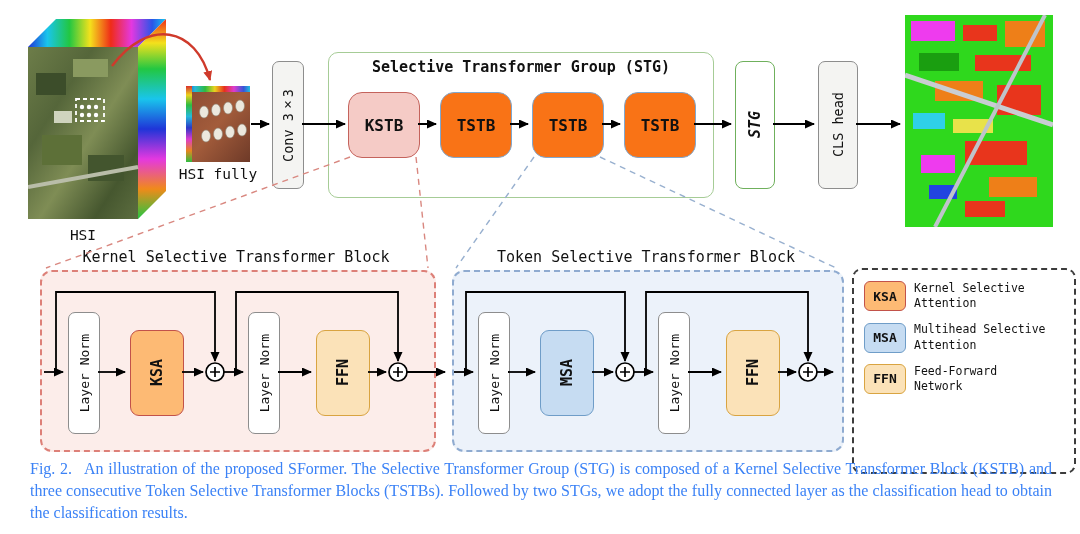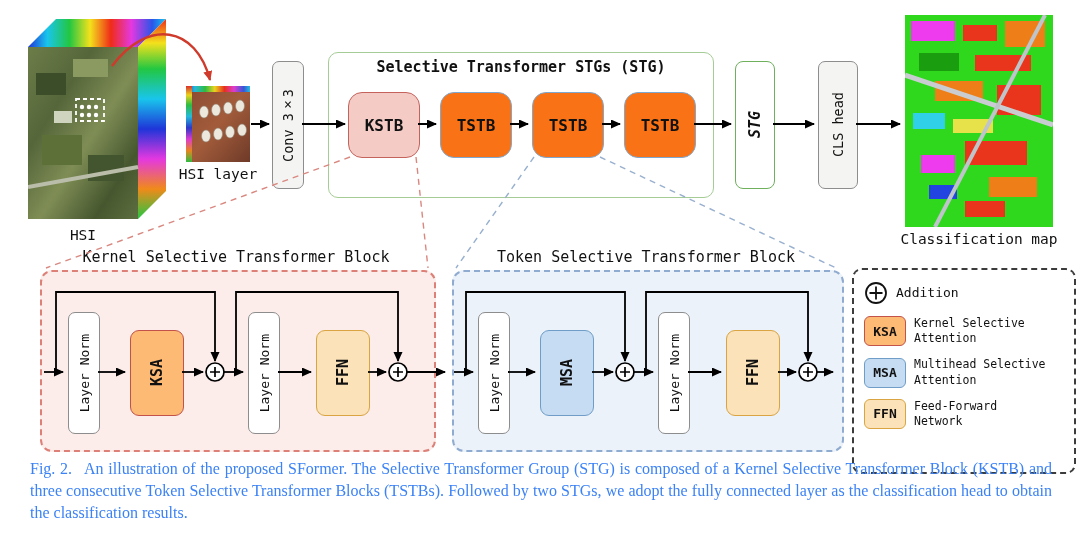--- a/index.html
+++ b/index.html
@@ -106,28 +106,28 @@
       <ellipse cx="18" cy="26" rx="4.5" ry="6"></ellipse>
         <ellipse cx="30" cy="24" rx="4.5" ry="6"></ellipse>
       <ellipse cx="42" cy="22" rx="4.5" ry="6"></ellipse>
         <ellipse cx="54" cy="20" rx="4.5" ry="6"></ellipse>
       <ellipse cx="20" cy="50" rx="4.5" ry="6"></ellipse>
         <ellipse cx="32" cy="48" rx="4.5" ry="6"></ellipse>
       <ellipse cx="44" cy="46" rx="4.5" ry="6"></ellipse>
         <ellipse cx="56" cy="44" rx="4.5" ry="6"></ellipse>
     </g>
   </svg>
-  <div class="abs img-label" style="left:163px;top:166px;width:110px">HSI layer</div>
+  <div class="abs img-label" style="left:163px;top:166px;width:110px">HSI fully</div>
 
   <div class="abs vbox graybox" style="left:272px;top:61px;width:30px;height:126px">
     <span>Conv 3×3</span>
   </div>
 
   <div class="abs stg-group" style="left:328px;top:52px;width:384px;height:144px">
-    <div class="group-title">Selective Transformer STGs (STG)</div>
+    <div class="group-title">Selective Transformer Group (STG)</div>
   </div>
   <div class="abs center block kstb" style="left:348px;top:92px;width:70px;height:64px">
     <span>KSTB</span>
   </div>
   <div class="abs center block tstb" style="left:440px;top:92px;width:70px;height:64px">
     <span>TSTB</span>
   </div>
   <div class="abs center block tstb" style="left:532px;top:92px;width:70px;height:64px">
     <span>TSTB</span>
   </div>
@@ -157,21 +157,20 @@
       <rect x="48" y="104" width="40" height="14" fill="#e8e24a"></rect>
       <rect x="60" y="126" width="62" height="24" fill="#e8351c"></rect>
       <rect x="16" y="140" width="34" height="18" fill="#ee3bee"></rect>
       <rect x="84" y="162" width="48" height="20" fill="#ee7f18"></rect>
       <rect x="24" y="170" width="28" height="14" fill="#2244e0"></rect>
       <rect x="60" y="186" width="40" height="16" fill="#e8351c"></rect>
       <path d="M0,60 L148,110" stroke="#c9cdd2" stroke-width="5" fill="none"></path>
       <path d="M30,212 L140,0" stroke="#bfc4ca" stroke-width="4" fill="none"></path>
     </g>
   </svg>
-  <div class="abs img-label" style="left:889px;top:231px;width:180px">Classification map</div>
 
   <div class="abs panel-title" style="left:40px;top:248px;width:392px">Kernel Selective Transformer Block</div>
   <div class="abs panel kernel-panel" style="left:40px;top:270px;width:392px;height:178px"></div>
   <div class="abs vbox norm" style="left:68px;top:312px;width:30px;height:120px">
     <span>Layer Norm</span>
   </div>
   <div class="abs vbox attn ksa" style="left:130px;top:330px;width:52px;height:84px">
     <span>KSA</span>
   </div>
   <div class="abs vbox norm" style="left:248px;top:312px;width:30px;height:120px">
@@ -190,27 +189,20 @@
     <span>MSA</span>
   </div>
   <div class="abs vbox norm" style="left:658px;top:312px;width:30px;height:120px">
     <span>Layer Norm</span>
   </div>
   <div class="abs vbox attn ffn" style="left:726px;top:330px;width:52px;height:84px">
     <span>FFN</span>
   </div>
 
   <div class="abs legend" style="left:852px;top:268px;width:200px;height:180px">
-    <div class="lrow">
-      <svg width="24" height="24" viewBox="0 0 24 24">
-        <circle cx="12" cy="12" r="10" fill="#fff" stroke="#111" stroke-width="1.8"></circle>
-        <path d="M12,5.5 V18.5 M5.5,12 H18.5" stroke="#111" stroke-width="1.8" fill="none"></path>
-      </svg>
-      <span class="llabel one">Addition</span>
-    </div>
     <div class="lrow">
       <span class="chip ksa">KSA</span>
       <span class="llabel">Kernel Selective
 Attention</span>
     </div>
     <div class="lrow">
       <span class="chip msa">MSA</span>
       <span class="llabel">Multihead Selective
 Attention</span>
     </div>

